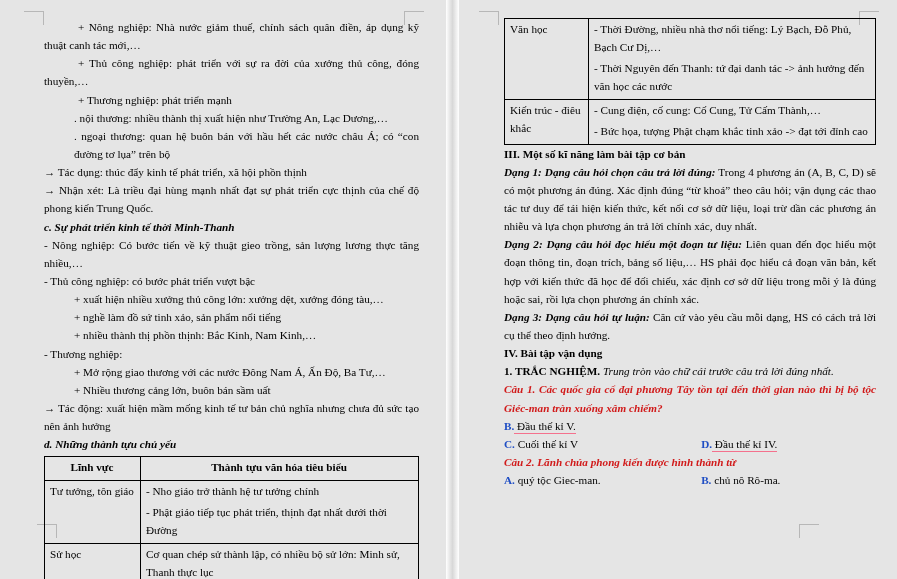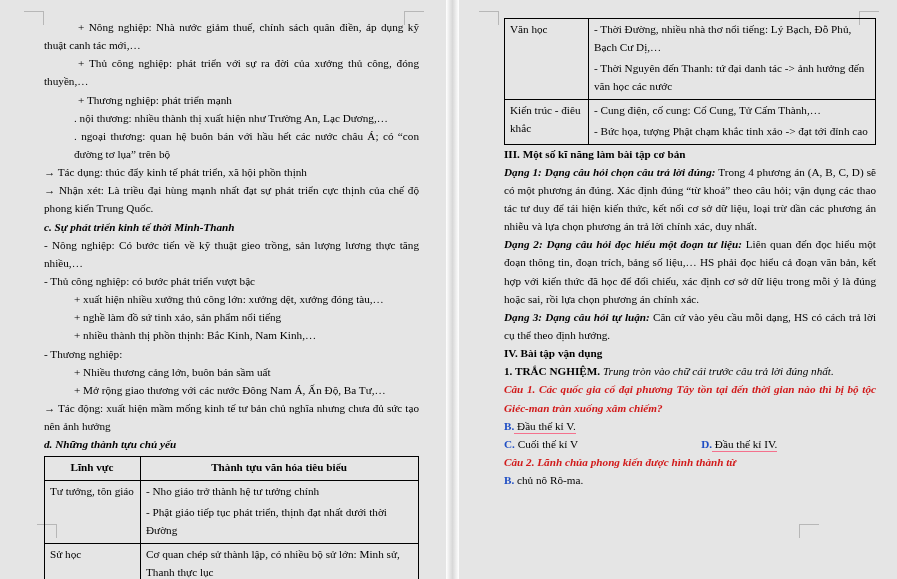--- a/index.html
+++ b/index.html
@@ -161,22 +161,22 @@
       <p class="ln ind-dot">. ngoại thương: quan hệ buôn bán với hầu hết các nước châu Á; có “con đường tơ lụa” trên bộ</p>
       <p class="ln arrow">→ Tác dụng: thúc đẩy kinh tế phát triển, xã hội phồn thịnh</p>
       <p class="ln arrow">→ Nhận xét: Là triều đại hùng mạnh nhất đạt sự phát triển cực thịnh của chế độ phong kiến Trung Quốc.</p>
       <p class="ln hdr-bi nojust">c. Sự phát triển kinh tế thời Minh-Thanh</p>
       <p class="ln">- Nông nghiệp: Có bước tiến về kỹ thuật gieo trồng, sản lượng lương thực tăng nhiều,…</p>
       <p class="ln nojust">- Thủ công nghiệp: có bước phát triển vượt bậc</p>
       <p class="ln ind-sub nojust">+ xuất hiện nhiều xưởng thủ công lớn: xưởng dệt, xưởng đóng tàu,…</p>
       <p class="ln ind-sub nojust">+ nghề làm đồ sứ tinh xảo, sản phẩm nổi tiếng</p>
       <p class="ln ind-sub nojust">+ nhiều thành thị phồn thịnh: Bắc Kinh, Nam Kinh,…</p>
       <p class="ln nojust"> - Thương nghiệp:</p>
+      <p class="ln ind-sub nojust">+ Mở rộng giao thương với các nước Đông Nam Á, Ấn Độ, Ba Tư,…</p>
       <p class="ln ind-sub nojust">+ Nhiều thương cảng lớn, buôn bán sầm uất</p>
-      <p class="ln ind-sub nojust">+ Mở rộng giao thương với các nước Đông Nam Á, Ấn Độ, Ba Tư,…</p>
       <p class="ln arrow">→ Tác động: xuất hiện mầm mống kinh tế tư bản chủ nghĩa nhưng chưa đủ sức tạo nên ảnh hưởng</p>
       <p class="ln hdr-bi nojust">d. Những thành tựu chủ yếu</p>
 
       <table class="doc-table">
         <tbody>
           <tr>
             <th class="col-narrow">Lĩnh vực</th>
             <th>Thành tựu văn hóa tiêu biểu</th>
           </tr>
           <tr>
@@ -254,19 +254,20 @@
       </div>
 
       <div class="opt-row">
         <div class="opt-col-a"><span class="opt-letter">C.</span><span> Cuối thế kỉ V</span></div>
         <div class="opt-col-b"><span class="opt-letter">D.</span><span class="ul-pink"> Đầu thế kỉ IV.</span></div>
       </div>
 
       <p class="ln"><span class="q-label">Câu 2.</span><span class="q-text"> Lãnh chúa phong kiến được hình thành từ</span></p>
 
       <div class="opt-row">
+        <div class="opt-col-a"><span class="opt-letter">A.</span><span> quý tộc Giec-man.</span></div>
         <div class="opt-col-b"><span class="opt-letter">B.</span><span> chủ nô Rô-ma.</span></div>
       </div>
 
     </div>
   </div>
 
 </div>
 
 </body></html>

